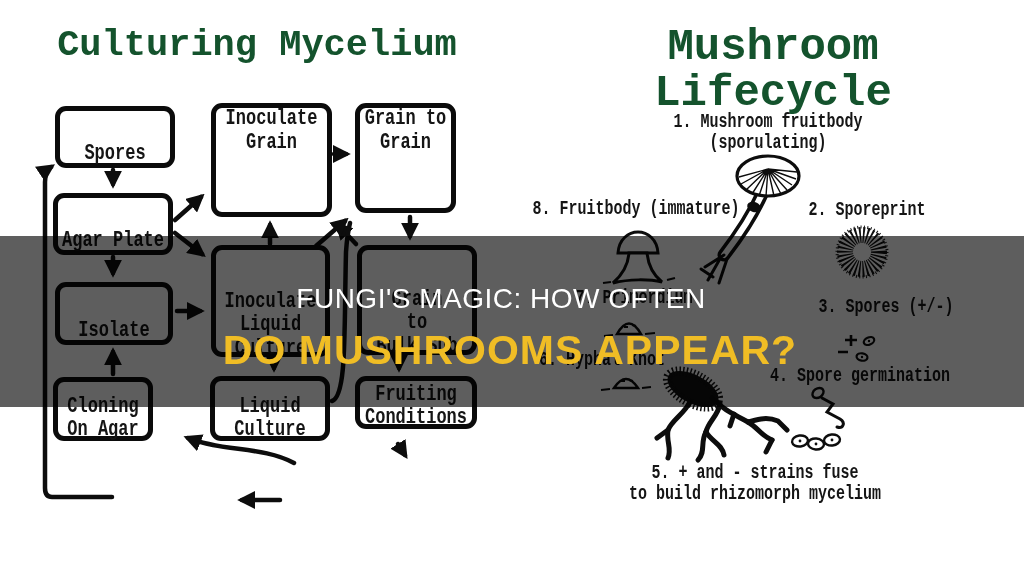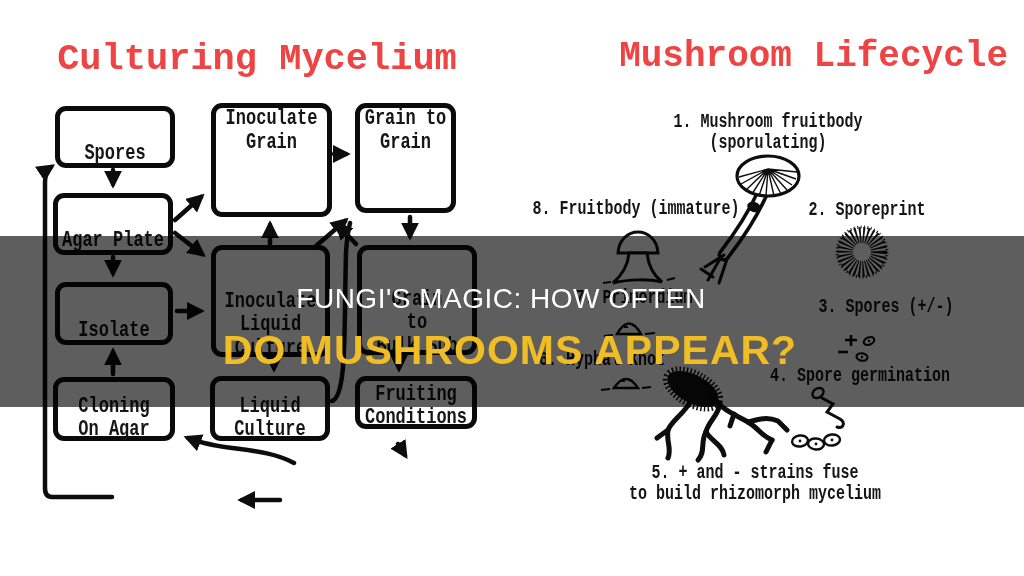--- a/index.html
+++ b/index.html
@@ -1,21 +1,21 @@
 <!DOCTYPE html>
 <html><head>
 <meta charset="utf-8">
 <style>
   html,body{margin:0;padding:0;background:#222;}
   #stage{position:relative;width:1024px;height:576px;background:#ffffff;overflow:hidden;
          font-family:"Liberation Mono","DejaVu Sans Mono",monospace;}
   
-  .title{position:absolute;font-weight:700;color:#ef4444;text-align:center;line-height:1.05;margin-top:14px;}
+  .title{position:absolute;font-weight:700;color:#14532d;text-align:center;line-height:1.05;}
   #title-left{left:27px;top:26px;width:460px;font-size:37px;letter-spacing:0px;}
-  #title-right{left:538px;top:24px;width:470px;font-size:36px;text-align:right;}
+  #title-right{left:538px;top:24px;width:470px;font-size:44px;}
   
   .box{position:absolute;background:#ffffff;border:5px solid #0b0b0b;border-radius:11px;
        box-sizing:border-box;display:flex;align-items:flex-end;justify-content:center;z-index:2;}
   .box.toptext{align-items:flex-start;padding-top:5px;}
   .tw{font-weight:700;font-size:17px;line-height:18px;color:#151515;text-align:center;
       white-space:pre-line;display:inline-block;transform:scaleY(1.3);}
   .box.big .tw{font-size:19px;}
   
   .lbl{position:absolute;font-weight:700;font-size:15px;line-height:14.5px;color:#151515;
        text-align:center;white-space:pre-line;display:block;transform:scaleY(1.38);
@@ -156,21 +156,21 @@
   <div class="box" style="left:211px;top:245px;width:119px;height:112px">
     <span class="tw">Inoculate
 Liquid
 Culture</span>
     </div>
   <div class="box" style="left:357px;top:245px;width:120px;height:110px">
     <span class="tw">Grain
 to
 Bulk Sub</span>
     </div>
-  <div class="box" style="left:53px;top:377px;width:122px;height:64px">
+  <div class="box" style="left:53px;top:377px;width:100px;height:64px">
     <span class="tw">Cloning
 On Agar</span>
     </div>
   <div class="box" style="left:210px;top:376px;width:120px;height:65px">
     <span class="tw">Liquid
 Culture</span>
     </div>
   <div class="box" style="left:355px;top:376px;width:122px;height:53px">
     <span class="tw">Fruiting
 Conditions</span>

